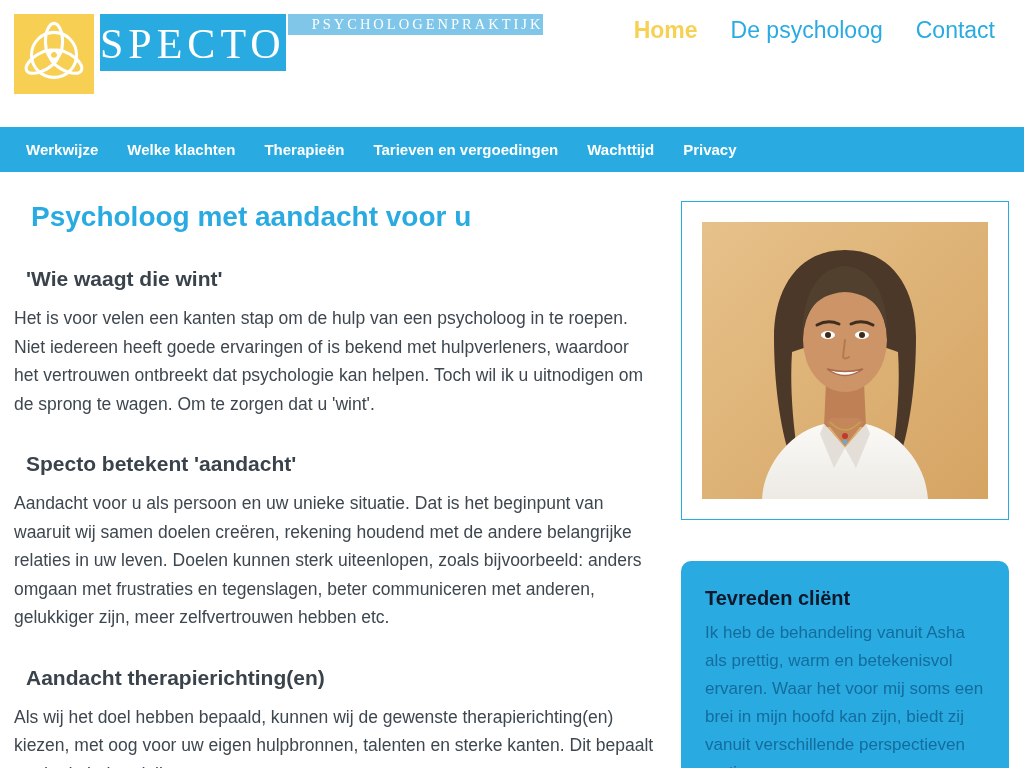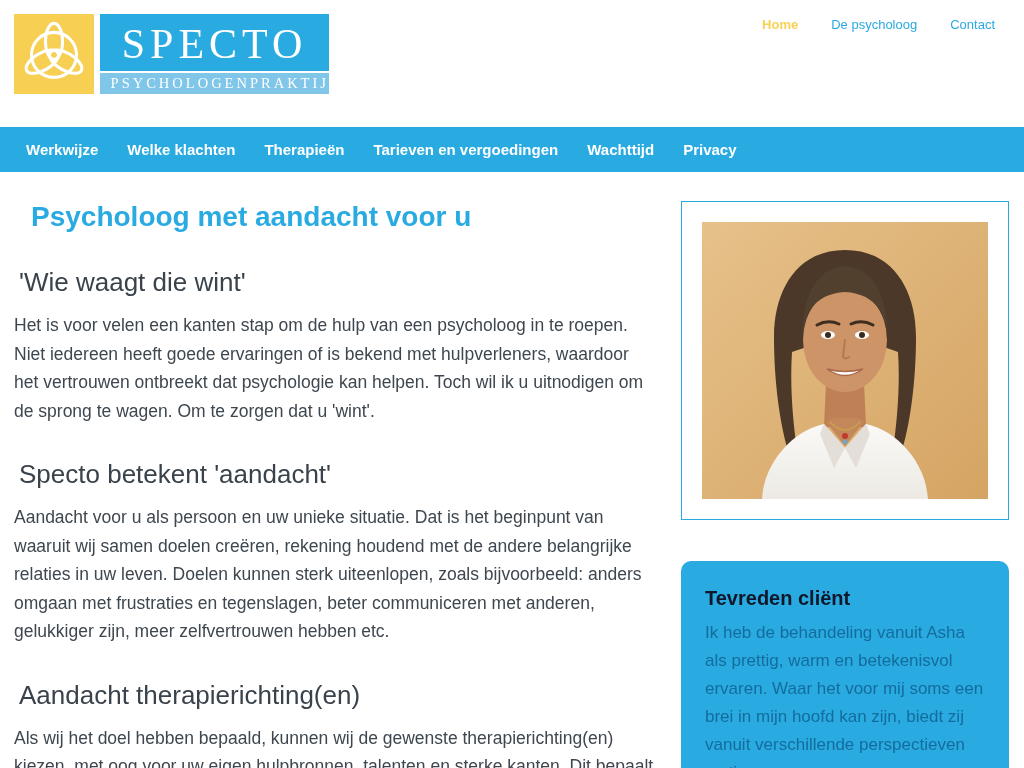--- a/index.html
+++ b/index.html
@@ -17,21 +17,21 @@
     padding: 14px 29px 0 14px;
     height: 127px;
   }
   .logo { display: flex; gap: 6px; text-decoration: none; cursor: pointer; }
   .logo-mark {
     width: 80px; height: 80px;
     background: #F6CF53;
     display: flex; align-items: center; justify-content: center;
     flex: 0 0 auto;
   }
-  .logo-text { display: flex; flex-direction: column; gap: 2px; width: 229px; }
+  .logo-text { display: flex; flex-direction: row; gap: 2px; width: 184px; }
   .logo-main {
     background: #29ABE2;
     height: 57px;
     color: #ffffff;
     font-family: "Liberation Serif", serif;
     font-size: 42px;
     letter-spacing: 5px;
     display: flex; align-items: center; justify-content: center;
     padding-top: 2px;
   }
@@ -39,21 +39,21 @@
     background: #7FC6E9;
     height: 21px;
     color: #ffffff;
     font-family: "Liberation Serif", serif;
     font-size: 14.5px;
     letter-spacing: 3px;
     display: flex; align-items: center; justify-content: center; padding-left: 24px;
   }
   .top-nav { display: flex; gap: 33px; padding-top: 3px; }
   .top-nav a {
-    font-size: 13px;
+    font-size: 23px;
     color: #29ABE2;
     text-decoration: none;
     cursor: pointer;
     text-align: right;
   }
   .top-nav a.active { color: #F7D154; font-weight: bold; }
   
   .main-nav {
     background: #29ABE2;
     height: 45px;
@@ -78,23 +78,23 @@
   }
   .content { width: 642px; flex: 0 0 auto; }
   .content h1 {
     color: #29ABE2;
     font-size: 28px;
     font-weight: bold;
     margin: 29px 0 0 17px;
   }
   .content h2 {
     color: #3A434B;
-    font-size: 26px;
-    font-weight: normal;
-    margin: 34px 0 13px 5px;
+    font-size: 21px;
+    font-weight: bold;
+    margin: 34px 0 13px 12px;
   }
   .content p {
     color: #3E474F;
     font-size: 17.5px;
     line-height: 28.5px;
     margin: 0;
   }
   
   .sidebar { width: 328px; flex: 0 0 auto; padding-top: 29px; }
   .photo-card {

